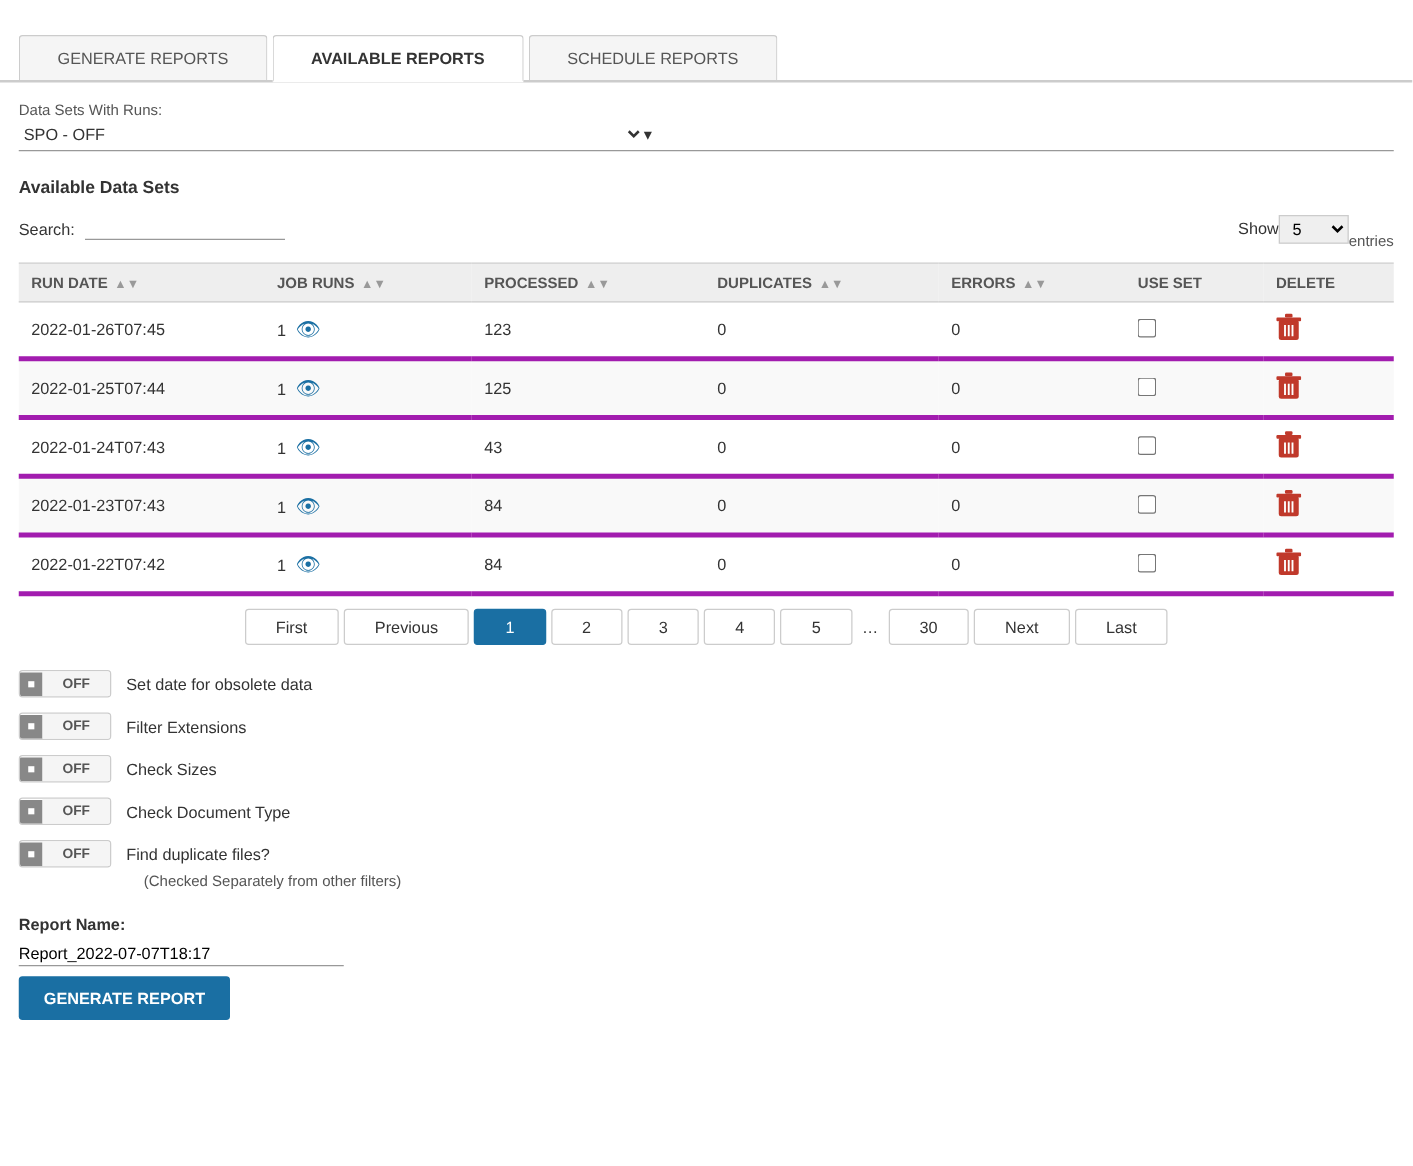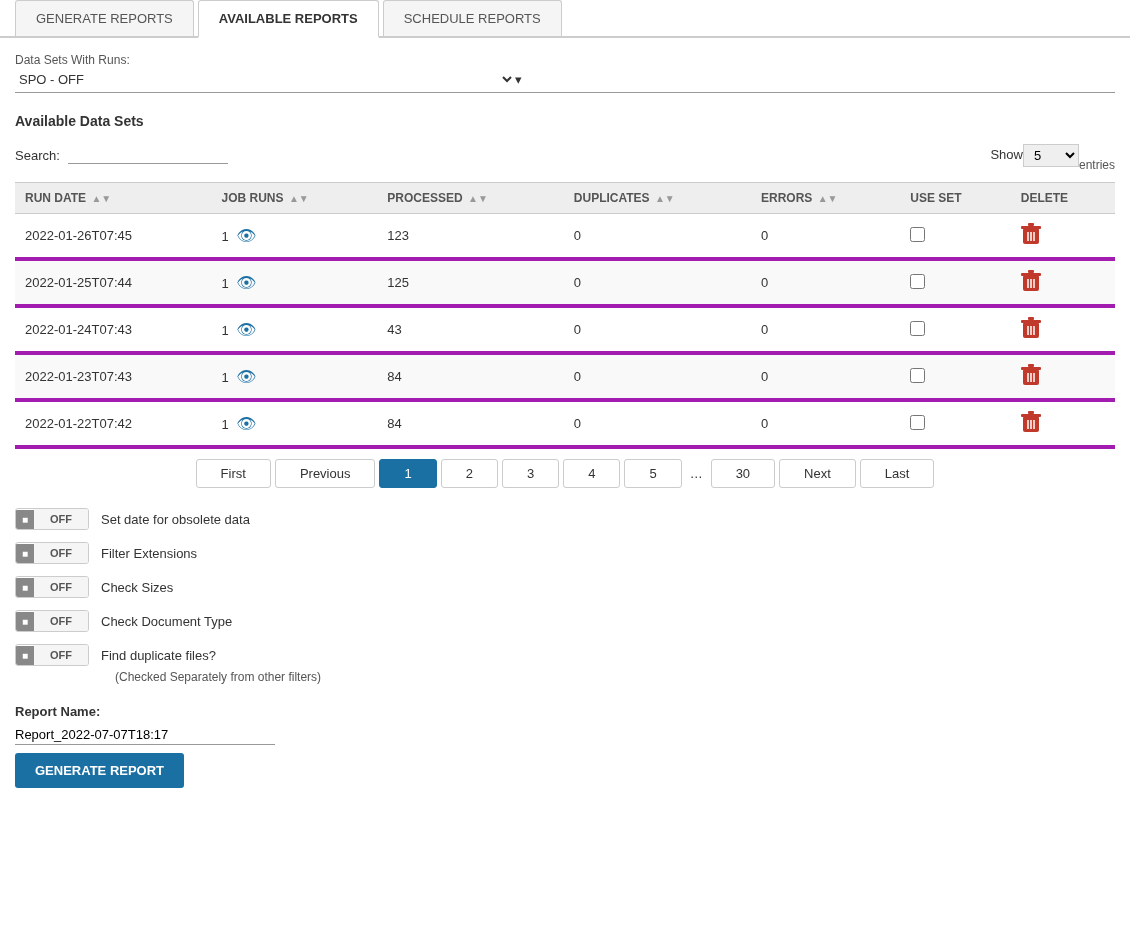--- a/index.html
+++ b/index.html
@@ -1,28 +1,29 @@
 <!DOCTYPE html>
 <html><head>
   <meta charset="utf-8">
   <style>
     * { box-sizing: border-box; margin: 0; padding: 0; }
     body { font-family: Arial, sans-serif; font-size: 13px; color: #333; background: #fff; }
 
     .tabs { display: flex; border-bottom: 2px solid #ccc; padding: 0 15px; }
     .tab {
-      padding: 10px 20px;
+      padding: 10px 30px;
       cursor: pointer;
       border: 1px solid #ccc;
       border-bottom: none;
       background: #f5f5f5;
       color: #555;
       font-size: 13px;
       margin-right: 4px;
       border-radius: 3px 3px 0 0;
+      margin-top: 28px;
     }
     .tab.active {
       background: #fff;
       color: #333;
       font-weight: bold;
       border-bottom: 2px solid #fff;
       margin-bottom: -2px;
     }
 
     .content { padding: 15px; }

